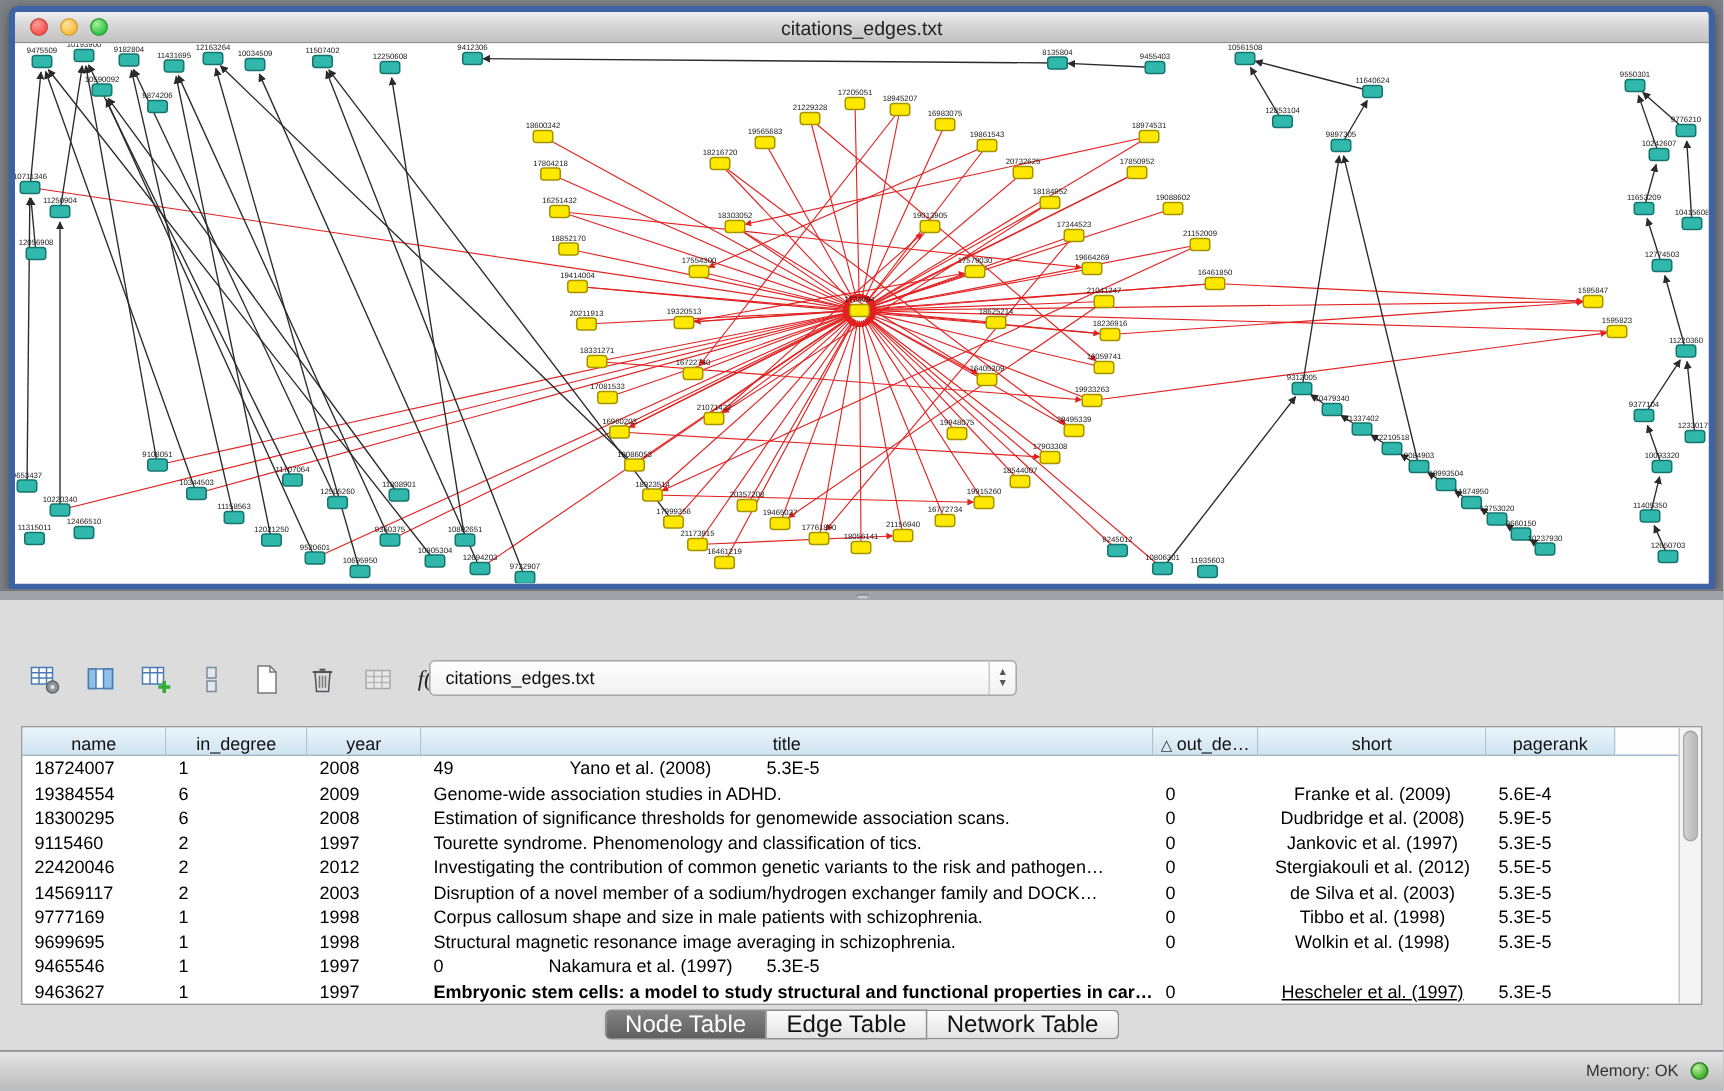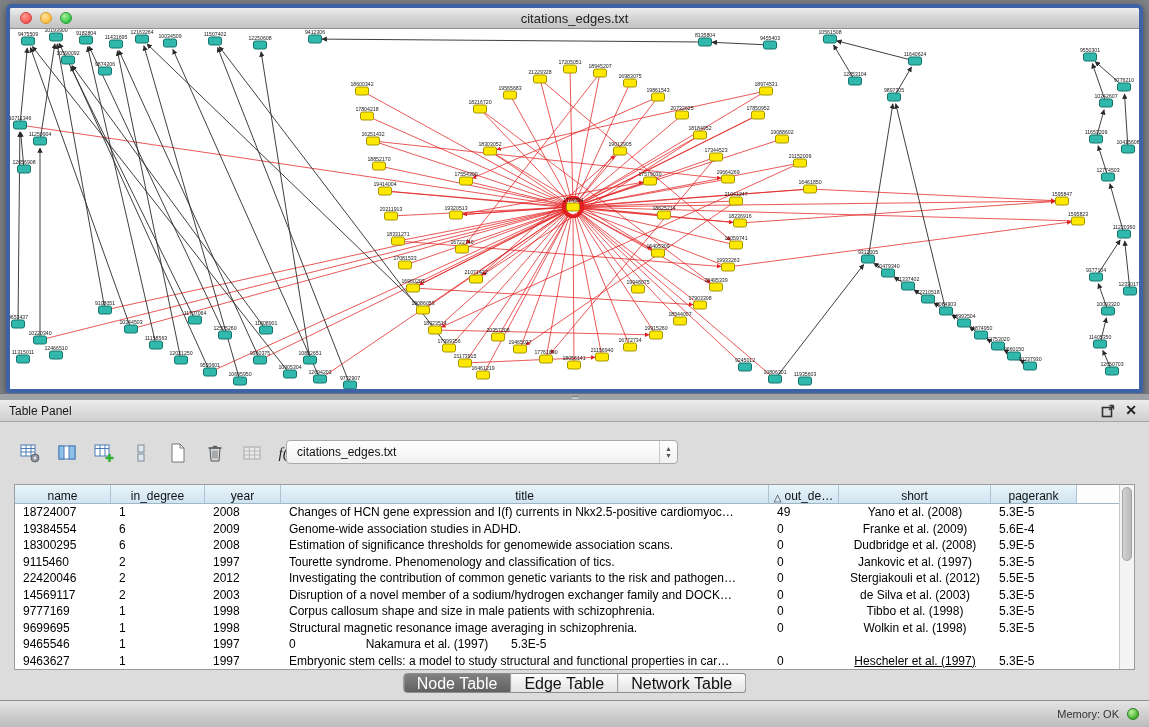--- a/index.html
+++ b/index.html
@@ -715,30 +715,20 @@
         </g>
       </svg>
   </div>
 </div>
 
 <div class="splitter">
     <span class="dimple"></span>
   </div>
 
 <div class="table-panel">
-  <div class="panel-header">
-    <span class="ph-title">Table Panel</span>
-    <span class="ph-float">
-      <svg width="14" height="14" viewBox="0 0 14 14">
-          <rect x="1.5" y="3.5" width="9" height="9" fill="none" stroke="#333" stroke-width="1.6"></rect>
-          <path d="M8 6 L12.5 1.5 M12.5 1.5 h-4 M12.5 1.5 v4" stroke="#333" stroke-width="1.4" fill="none"></path>
-        </svg>
-    </span>
-    <span class="ph-close">✕</span>
-  </div>
 
   <div class="tbl-toolbar">
     <button class="tb-btn">
       <svg width="22" height="22" viewBox="0 0 22 22">
           <rect x="2" y="3" width="14" height="11" fill="#fff" stroke="#4a7bb5"></rect>
           <path d="M2 6.5 h14 M2 10 h14 M7 3 v11 M12 3 v11" stroke="#4a7bb5" stroke-width="1"></path>
           <circle cx="16" cy="16" r="4" fill="#8e959c" stroke="#5d646b"></circle>
           <circle cx="16" cy="16" r="1.4" fill="#e8e8e8"></circle>
         </svg>
     </button>
@@ -819,21 +809,20 @@
         <div class="th" style="width: 86px;">
           <span>pagerank</span>
         </div>
         <div class="th filler" style="flex: 1 1 0%;"></div>
       </div>
     <div class="tbl-body" id="tbl-body">
         <div class="tr">
           <div class="td" style="width: 96px;">18724007</div>
           <div class="td" style="width: 94px;">1</div>
           <div class="td" style="width: 76px;">2008</div>
-          <div class="td" style="width: 488px;">Changes of HCN gene expression and I(f) currents in Nkx2.5-positive cardiomyoc…</div>
           <div class="td" style="width: 70px;">49</div>
           <div class="td c" style="width: 152px;">Yano et al. (2008)</div>
           <div class="td" style="width: 86px;">5.3E-5</div>
         </div>
         <div class="tr">
           <div class="td" style="width: 96px;">19384554</div>
           <div class="td" style="width: 94px;">6</div>
           <div class="td" style="width: 76px;">2009</div>
           <div class="td" style="width: 488px;">Genome-wide association studies in ADHD.</div>
           <div class="td" style="width: 70px;">0</div>
@@ -899,21 +888,21 @@
           <div class="td" style="width: 94px;">1</div>
           <div class="td" style="width: 76px;">1997</div>
           <div class="td" style="width: 70px;">0</div>
           <div class="td c" style="width: 152px;">Nakamura et al. (1997)</div>
           <div class="td" style="width: 86px;">5.3E-5</div>
         </div>
         <div class="tr">
           <div class="td" style="width: 96px;">9463627</div>
           <div class="td" style="width: 94px;">1</div>
           <div class="td" style="width: 76px;">1997</div>
-          <div class="td" style="width: 488px;">Embryonic stem cells: a model to study structural and functional properties in car…</div>
+          <div class="td" style="width: 488px; font-weight: bold;">Embryonic stem cells: a model to study structural and functional properties in car…</div>
           <div class="td" style="width: 70px;">0</div>
           <div class="td c" style="width: 152px; text-decoration: underline;">Hescheler et al. (1997)</div>
           <div class="td" style="width: 86px;">5.3E-5</div>
         </div>
       </div>
     <div class="scrollbar">
       <div class="scroll-thumb"></div>
     </div>
   </div>
 

